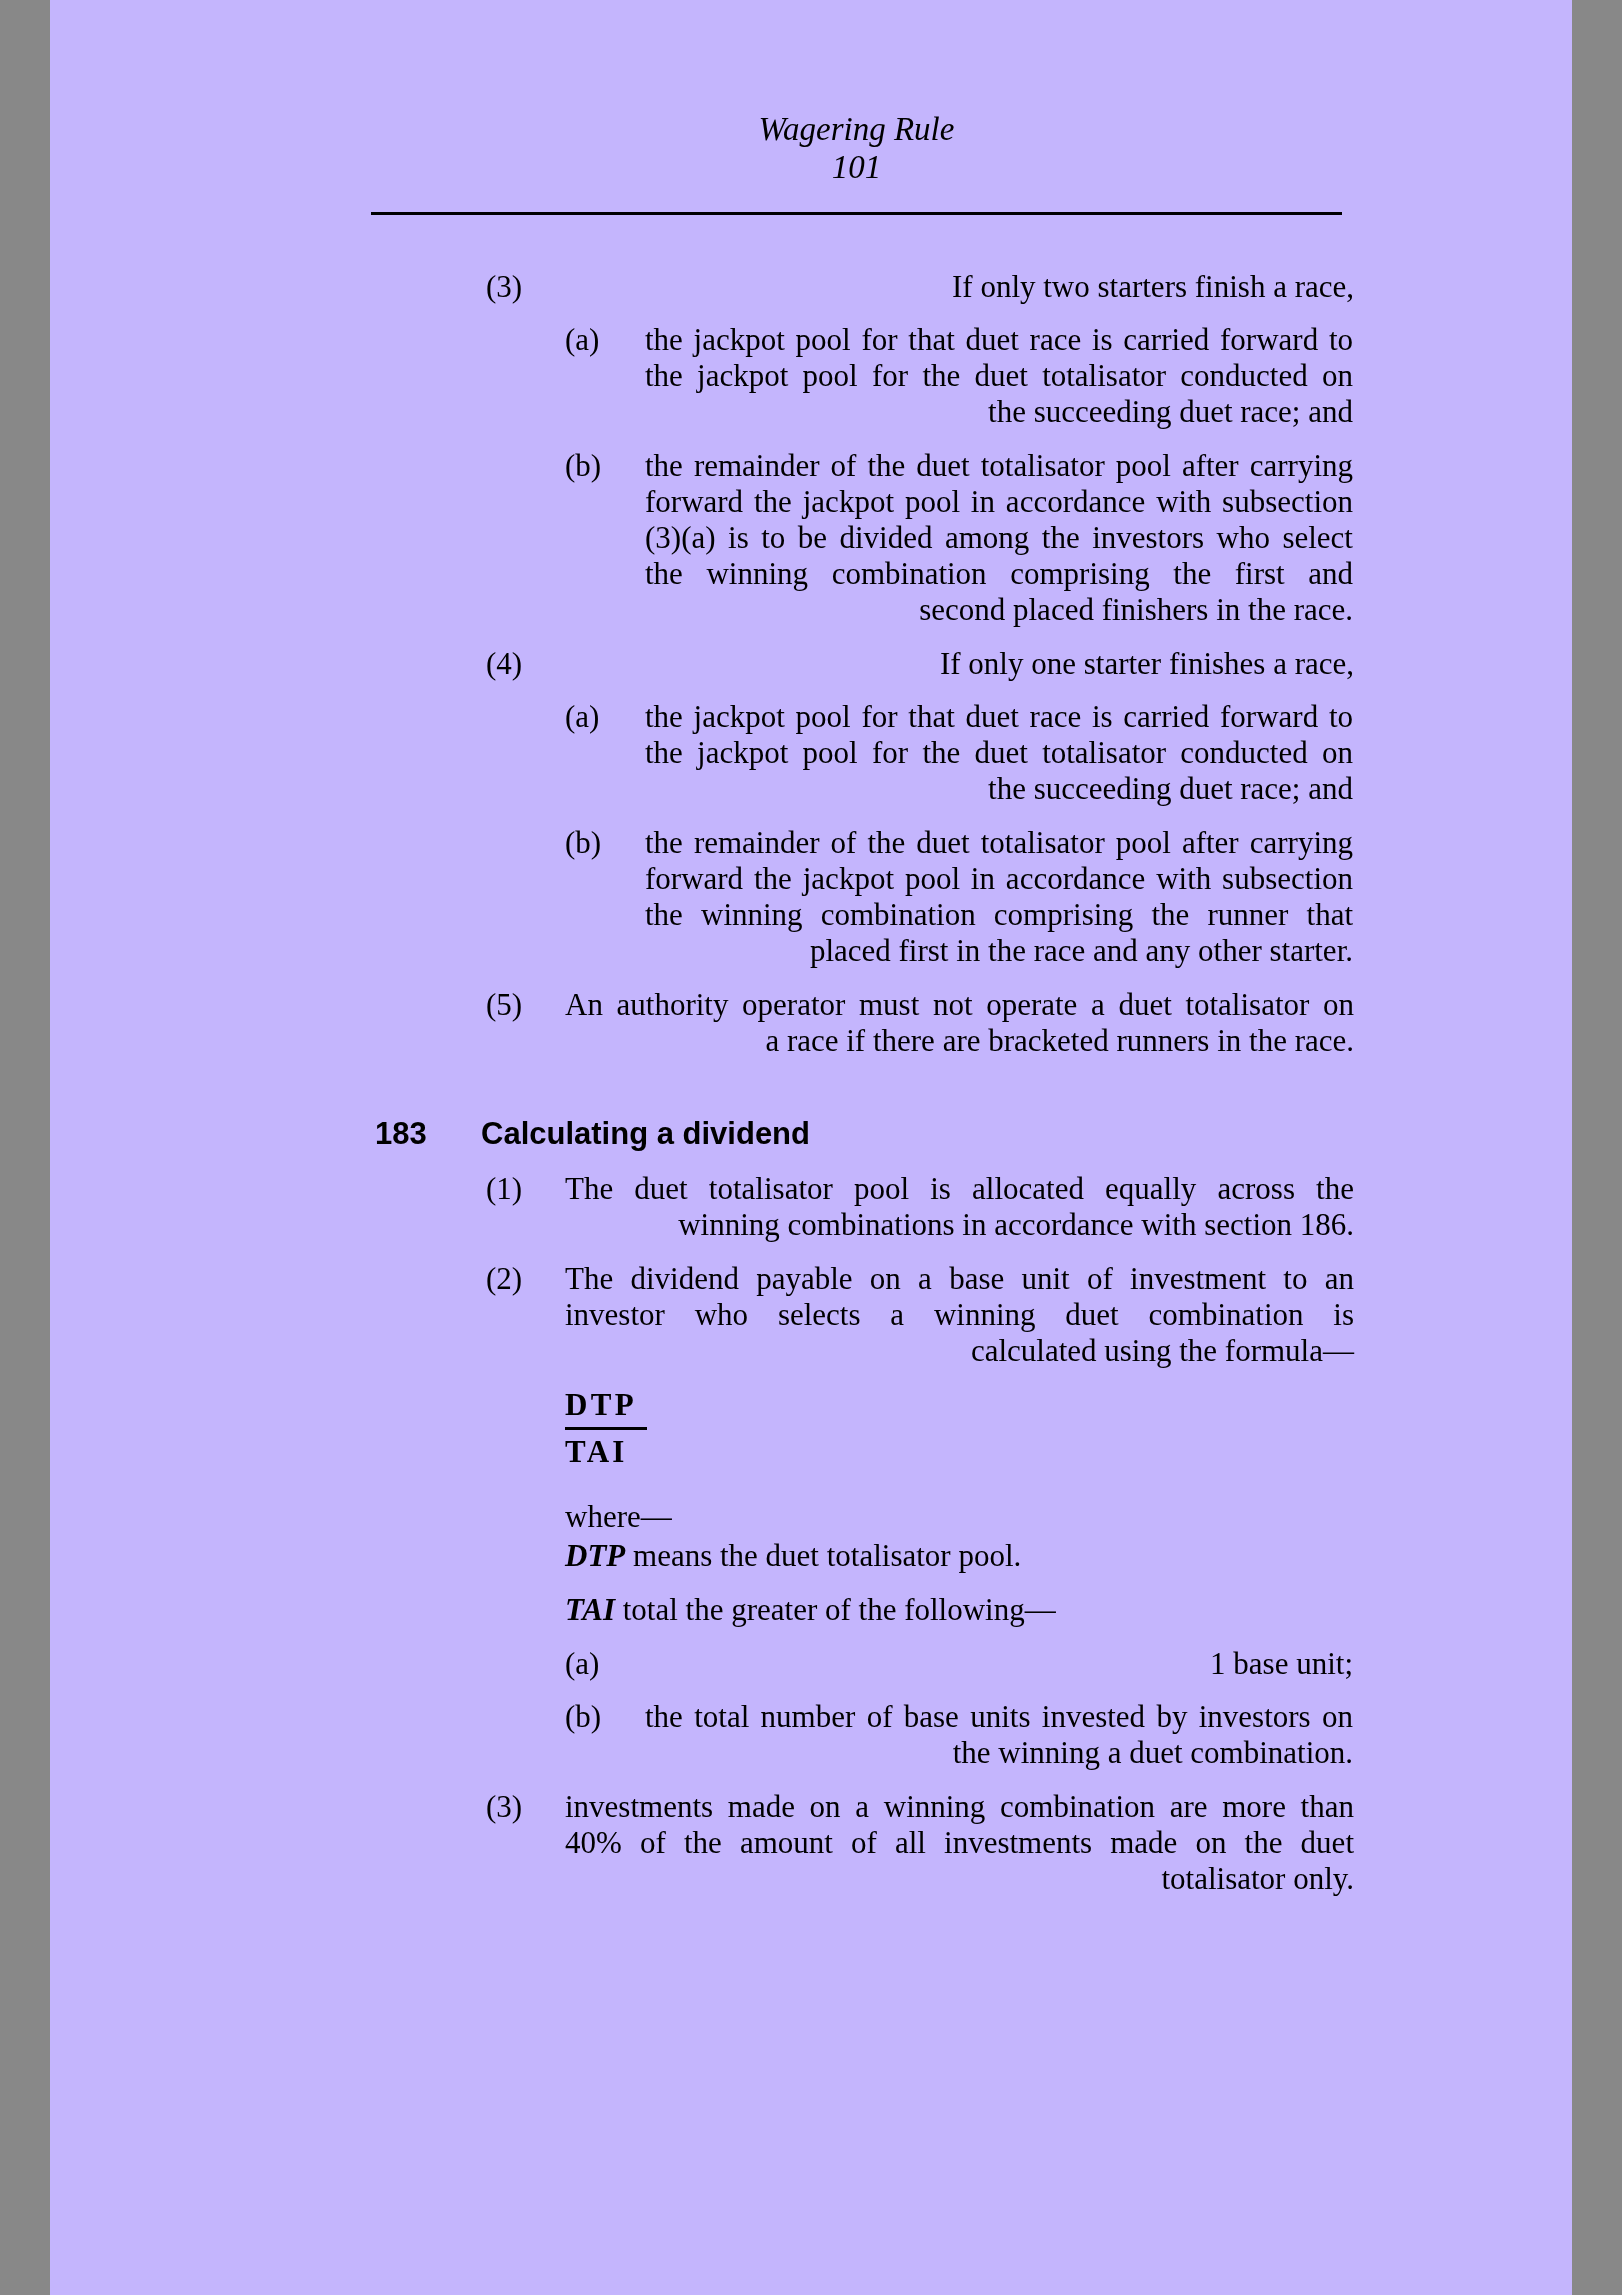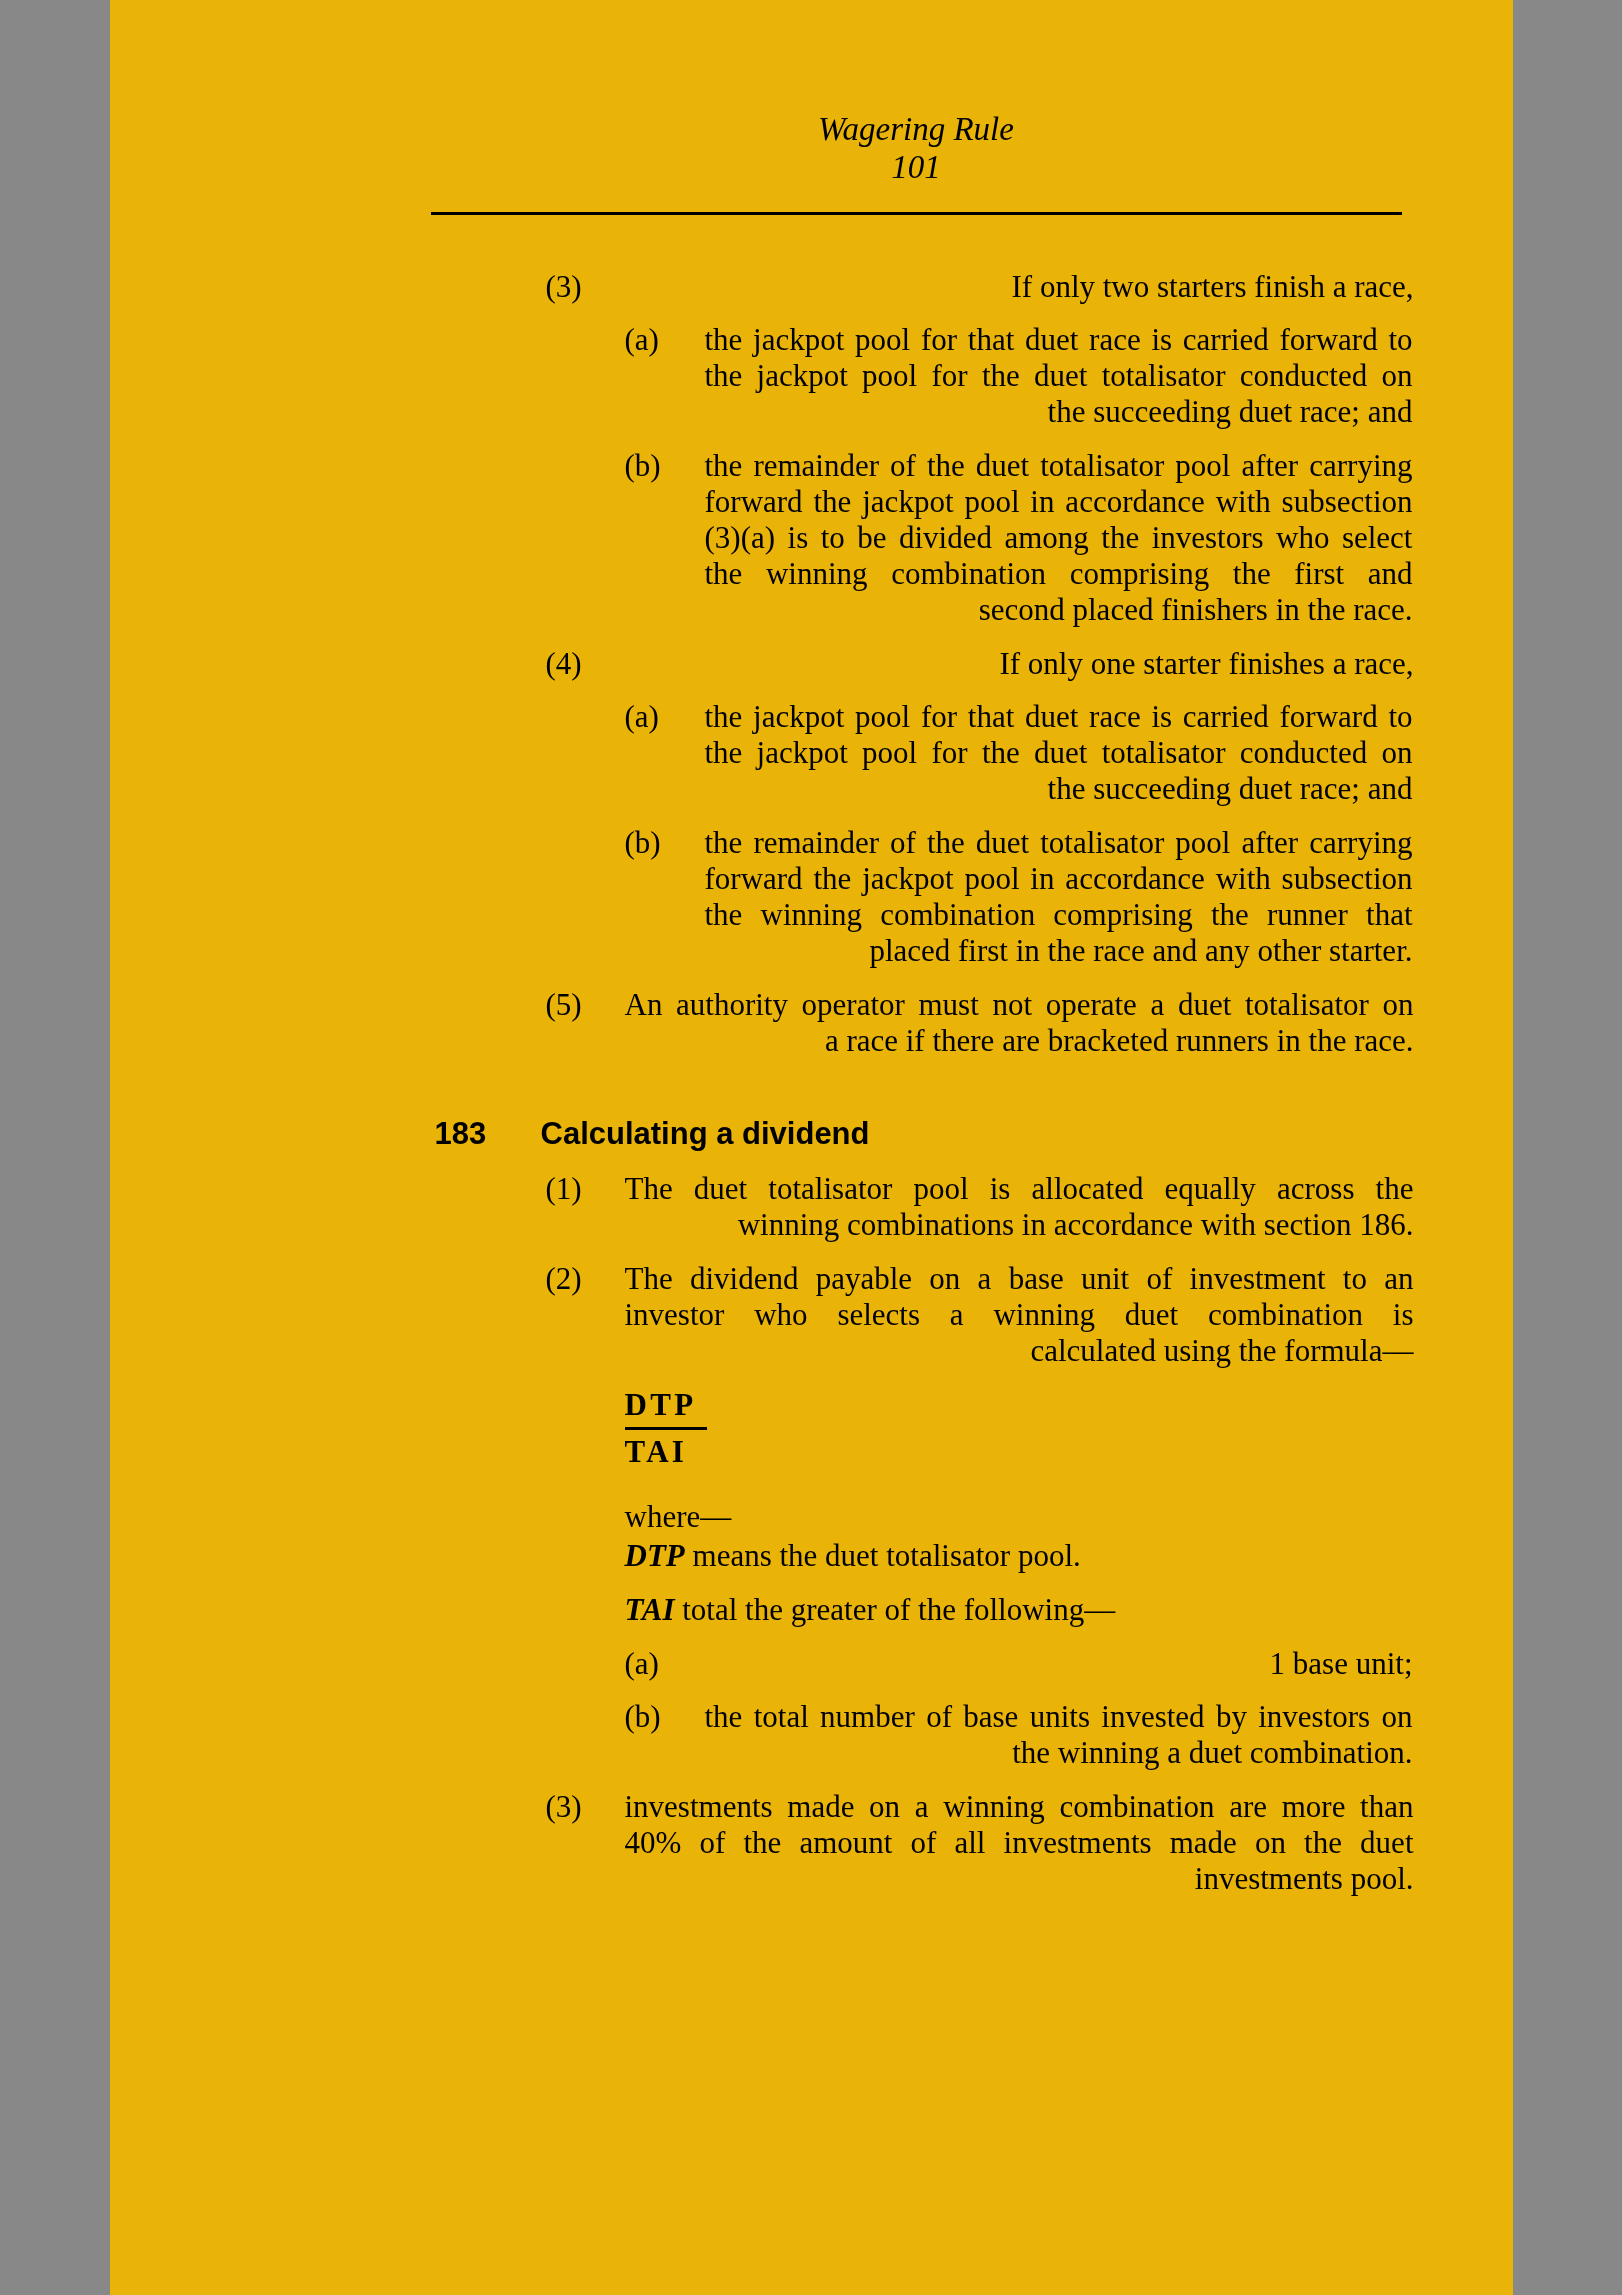--- a/index.html
+++ b/index.html
@@ -1,20 +1,20 @@
 <!DOCTYPE html>
 <html style="font-size:10.5px"><head>
 <meta charset="utf-8">
 <style>
   html,body{margin:0;padding:0;background:#888;}
   .page{
     position:relative;
-    width:1403px;height:2295px;
+    width:1522px;height:2295px;
     margin:0 auto;
-    background:#eab308;
+    background:#c4b5fd;
     color:#000;
     font-family:"Liberation Serif","DejaVu Serif",serif;
     font-size:31px;
     overflow:hidden;
   }
   .doc-header{
     padding-top:110px;
     width:971px;
     margin-left:321px;
     text-align:center;
@@ -165,18 +165,18 @@
         <div class="textcol">
           <div class="line just">the total number of base units invested by investors on</div>
           <div class="line">the winning a duet combination.</div>
         </div>
       </div>
       <div class="para l1">
         <div class="marker">(3)</div>
         <div class="textcol">
           <div class="line just">investments made on a winning combination are more than</div>
           <div class="line just">40% of the amount of all investments made on the duet</div>
-          <div class="line">investments pool.</div>
+          <div class="line">totalisator only.</div>
         </div>
       </div>
     </div>
 </div>
 
 
 </body></html>

